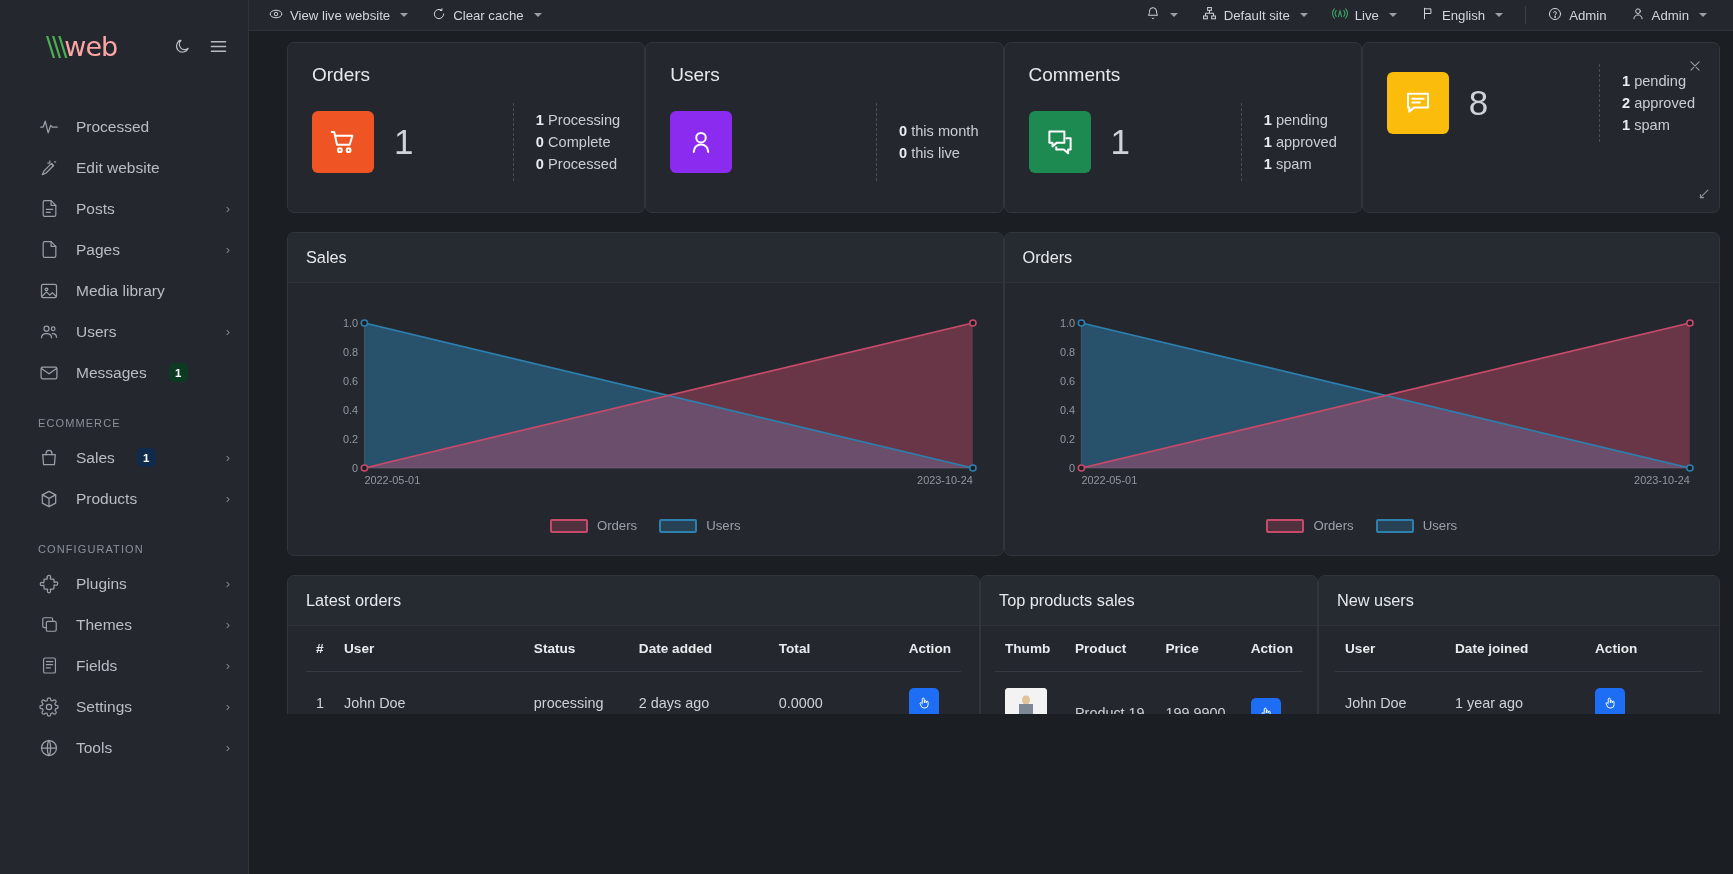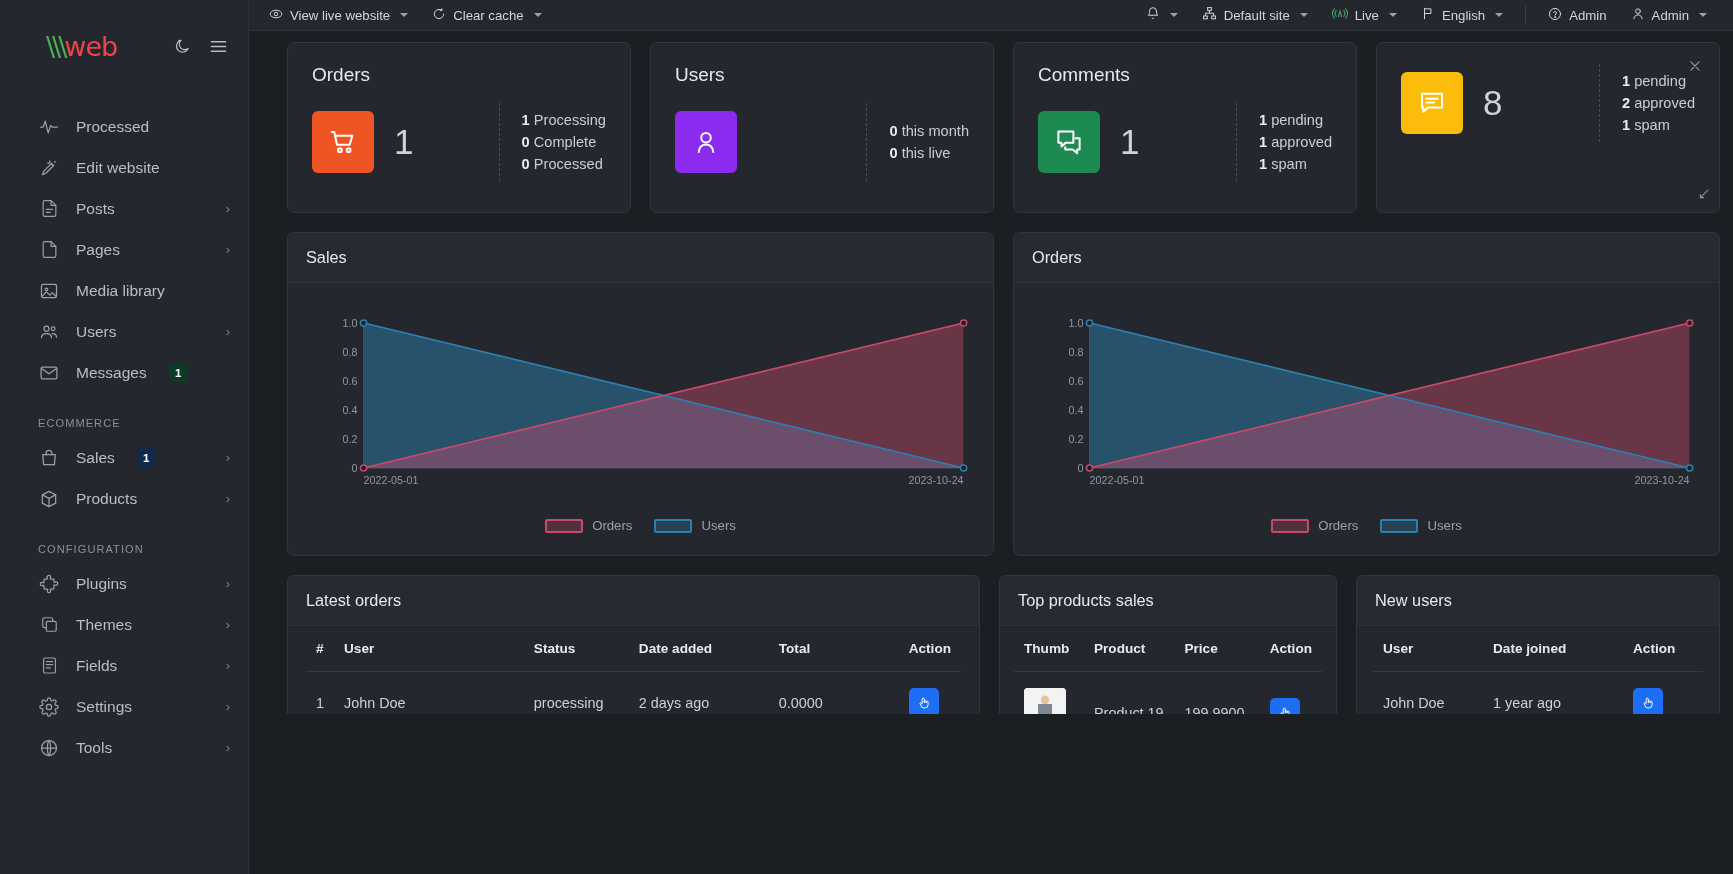--- a/index.html
+++ b/index.html
@@ -19,21 +19,21 @@
     border-right: 1px solid #2e333a;
     display: flex; flex-direction: column;
     overflow: hidden;
   }
   .sb-head {
     height: 92px; display: flex; align-items: center;
     padding: 0 20px 0 46px; gap: 0;
   }
   .logo { display: flex; align-items: baseline; font-size: 27px; letter-spacing: -0.5px; }
   .logo .w { color: #4caf50; font-weight: 400; font-family: "DejaVu Sans", sans-serif; letter-spacing: -3px;}
-  .logo .eb { color: #ef4444; font-weight: 400; font-family: "DejaVu Sans", sans-serif; letter-spacing: -1px; }
+  .logo .eb { color: #fca5a5; font-weight: 400; font-family: "DejaVu Sans", sans-serif; letter-spacing: -1px; }
   .sb-head-actions { margin-left: auto; display: flex; align-items: center; gap: 18px; }
   .icon-btn { color: #b7bcc3; display: flex; align-items: center; justify-content: center; cursor: pointer; }
 
   .sb-nav { padding-top: 14px; flex: 1; overflow: hidden; }
   .sb-item {
     display: flex; align-items: center; height: 41px;
     padding: 0 18px 0 38px; gap: 16px; cursor: pointer;
     color: #b9bec5; font-size: 15.5px; position: relative;
   }
   .sb-item .ic { width: 22px; height: 22px; display: flex; align-items: center; justify-content: center; color: #9aa0a8; flex: 0 0 22px; }
@@ -66,21 +66,21 @@
   .tb-spacer { flex: 1; }
 
   .content {
     flex: 1; overflow-y: auto; overflow-x: hidden;
     padding: 11px 13px 0 10px; background: #1b1f24;
   }
   .content::-webkit-scrollbar { width: 9px; }
   .content::-webkit-scrollbar-track { background: #1b1f24; }
   .content::-webkit-scrollbar-thumb { background: #5a6069; border-radius: 5px; }
 
-  .row { display: flex; gap: 19px; margin-bottom: 19px; padding-left: 28px; }
+  .row { display: flex; margin-bottom: 19px; padding-left: 28px; }
 
   
   .stat-card {
     flex: 1; background: #24282e; border: 1px solid #31363d; border-radius: 7px;
     padding: 21px 24px 20px 24px; position: relative; min-height: 171px;
   }
   .stat-title { font-size: 19px; color: #e6e9ec; font-weight: 400; margin-bottom: 17px; }
   .stat-body { display: flex; align-items: center; gap: 0; }
   .stat-ico {
     width: 62px; height: 62px; border-radius: 6px; display: flex;

